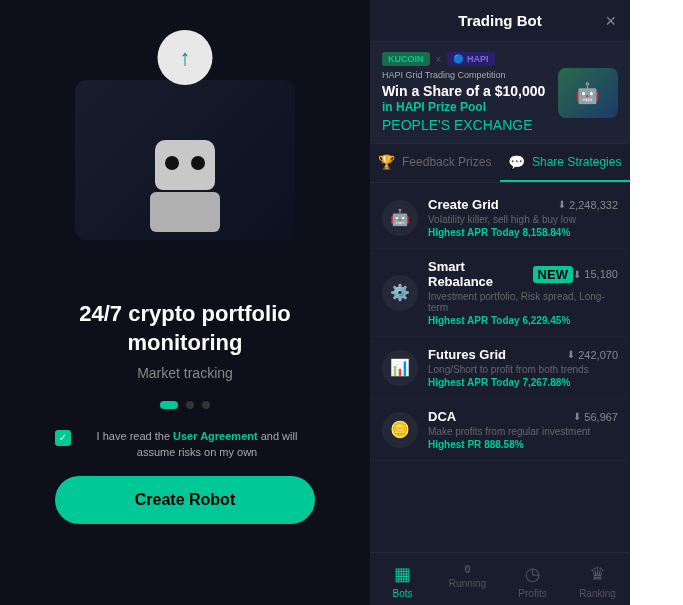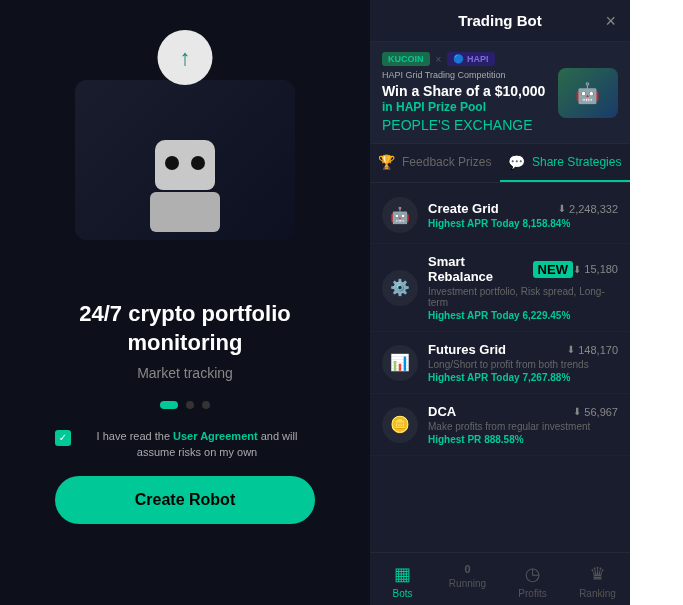--- a/index.html
+++ b/index.html
@@ -557,20 +557,21 @@
       <div class="strategy-info">
         <div class="strategy-header">
           <div class="strategy-name">
             <span>Create Grid</span>
           </div>
           <div class="strategy-count">
             <span style="font-size:10px;">⬇</span>
             <span>2,248,332</span>
           </div>
         </div>
+        <div class="strategy-desc">Volatility killer, sell high &amp; buy low</div>
         <div class="strategy-apr">
           <span>Highest APR Today</span>
           <span style="color: rgb(0, 200, 150); font-weight: 600;">8,158.84%</span>
         </div>
       </div>
     </div>
 
     <div class="strategy-item">
       <div class="strategy-icon">⚙️</div>
       <div class="strategy-info">
@@ -594,21 +595,21 @@
 
     <div class="strategy-item">
       <div class="strategy-icon">📊</div>
       <div class="strategy-info">
         <div class="strategy-header">
           <div class="strategy-name">
             <span>Futures Grid</span>
           </div>
           <div class="strategy-count">
             <span style="font-size:10px;">⬇</span>
-            <span>148,170</span>
+            <span>242,070</span>
           </div>
         </div>
         <div class="strategy-desc">Long/Short to profit from both trends</div>
         <div class="strategy-apr">
           <span>Highest APR Today</span>
           <span style="color: rgb(0, 200, 150); font-weight: 600;">7,267.88%</span>
         </div>
       </div>
     </div>
 

